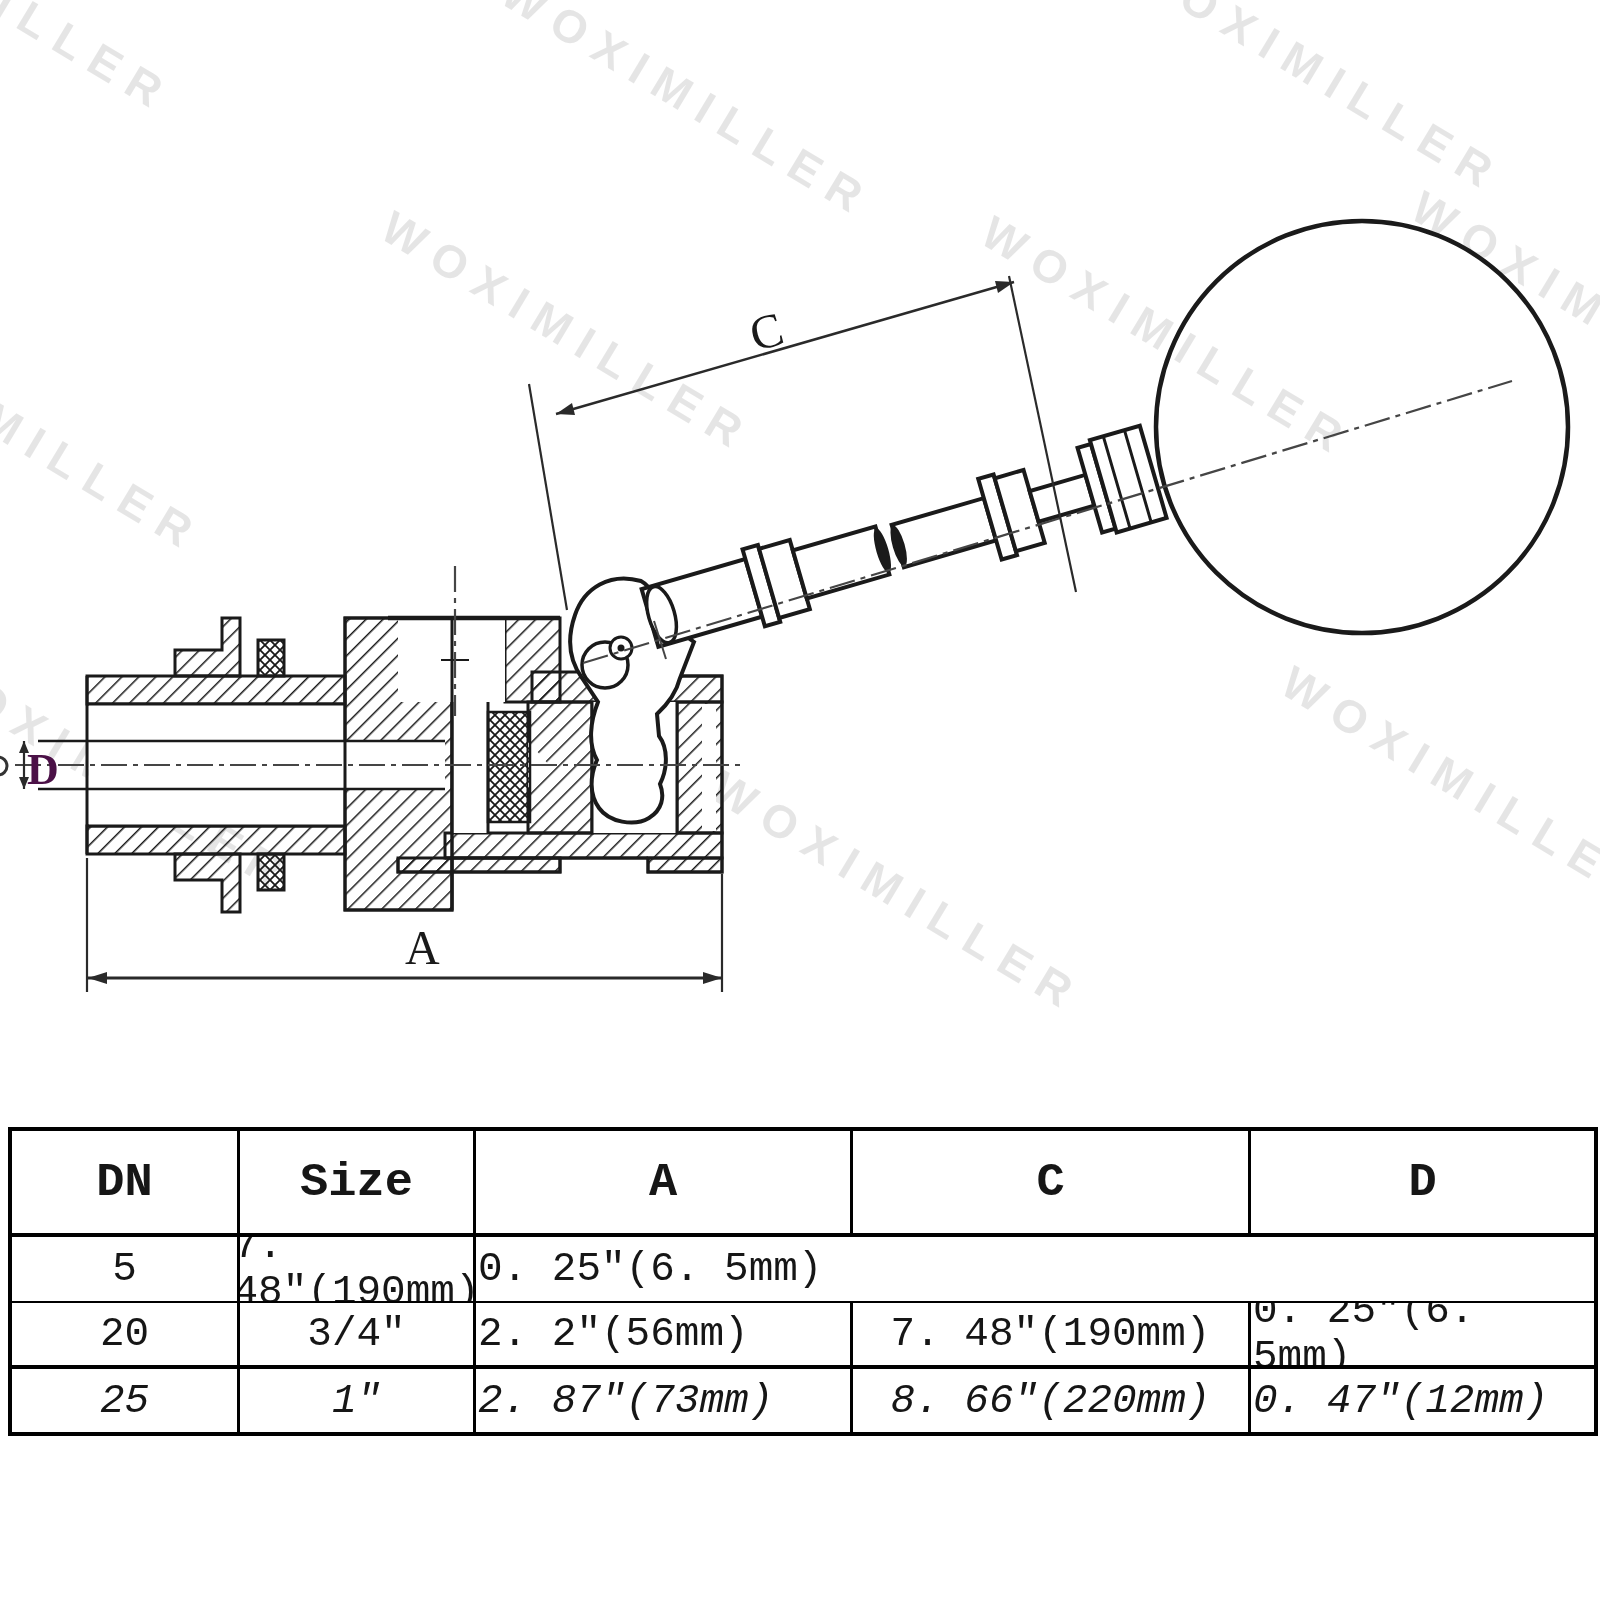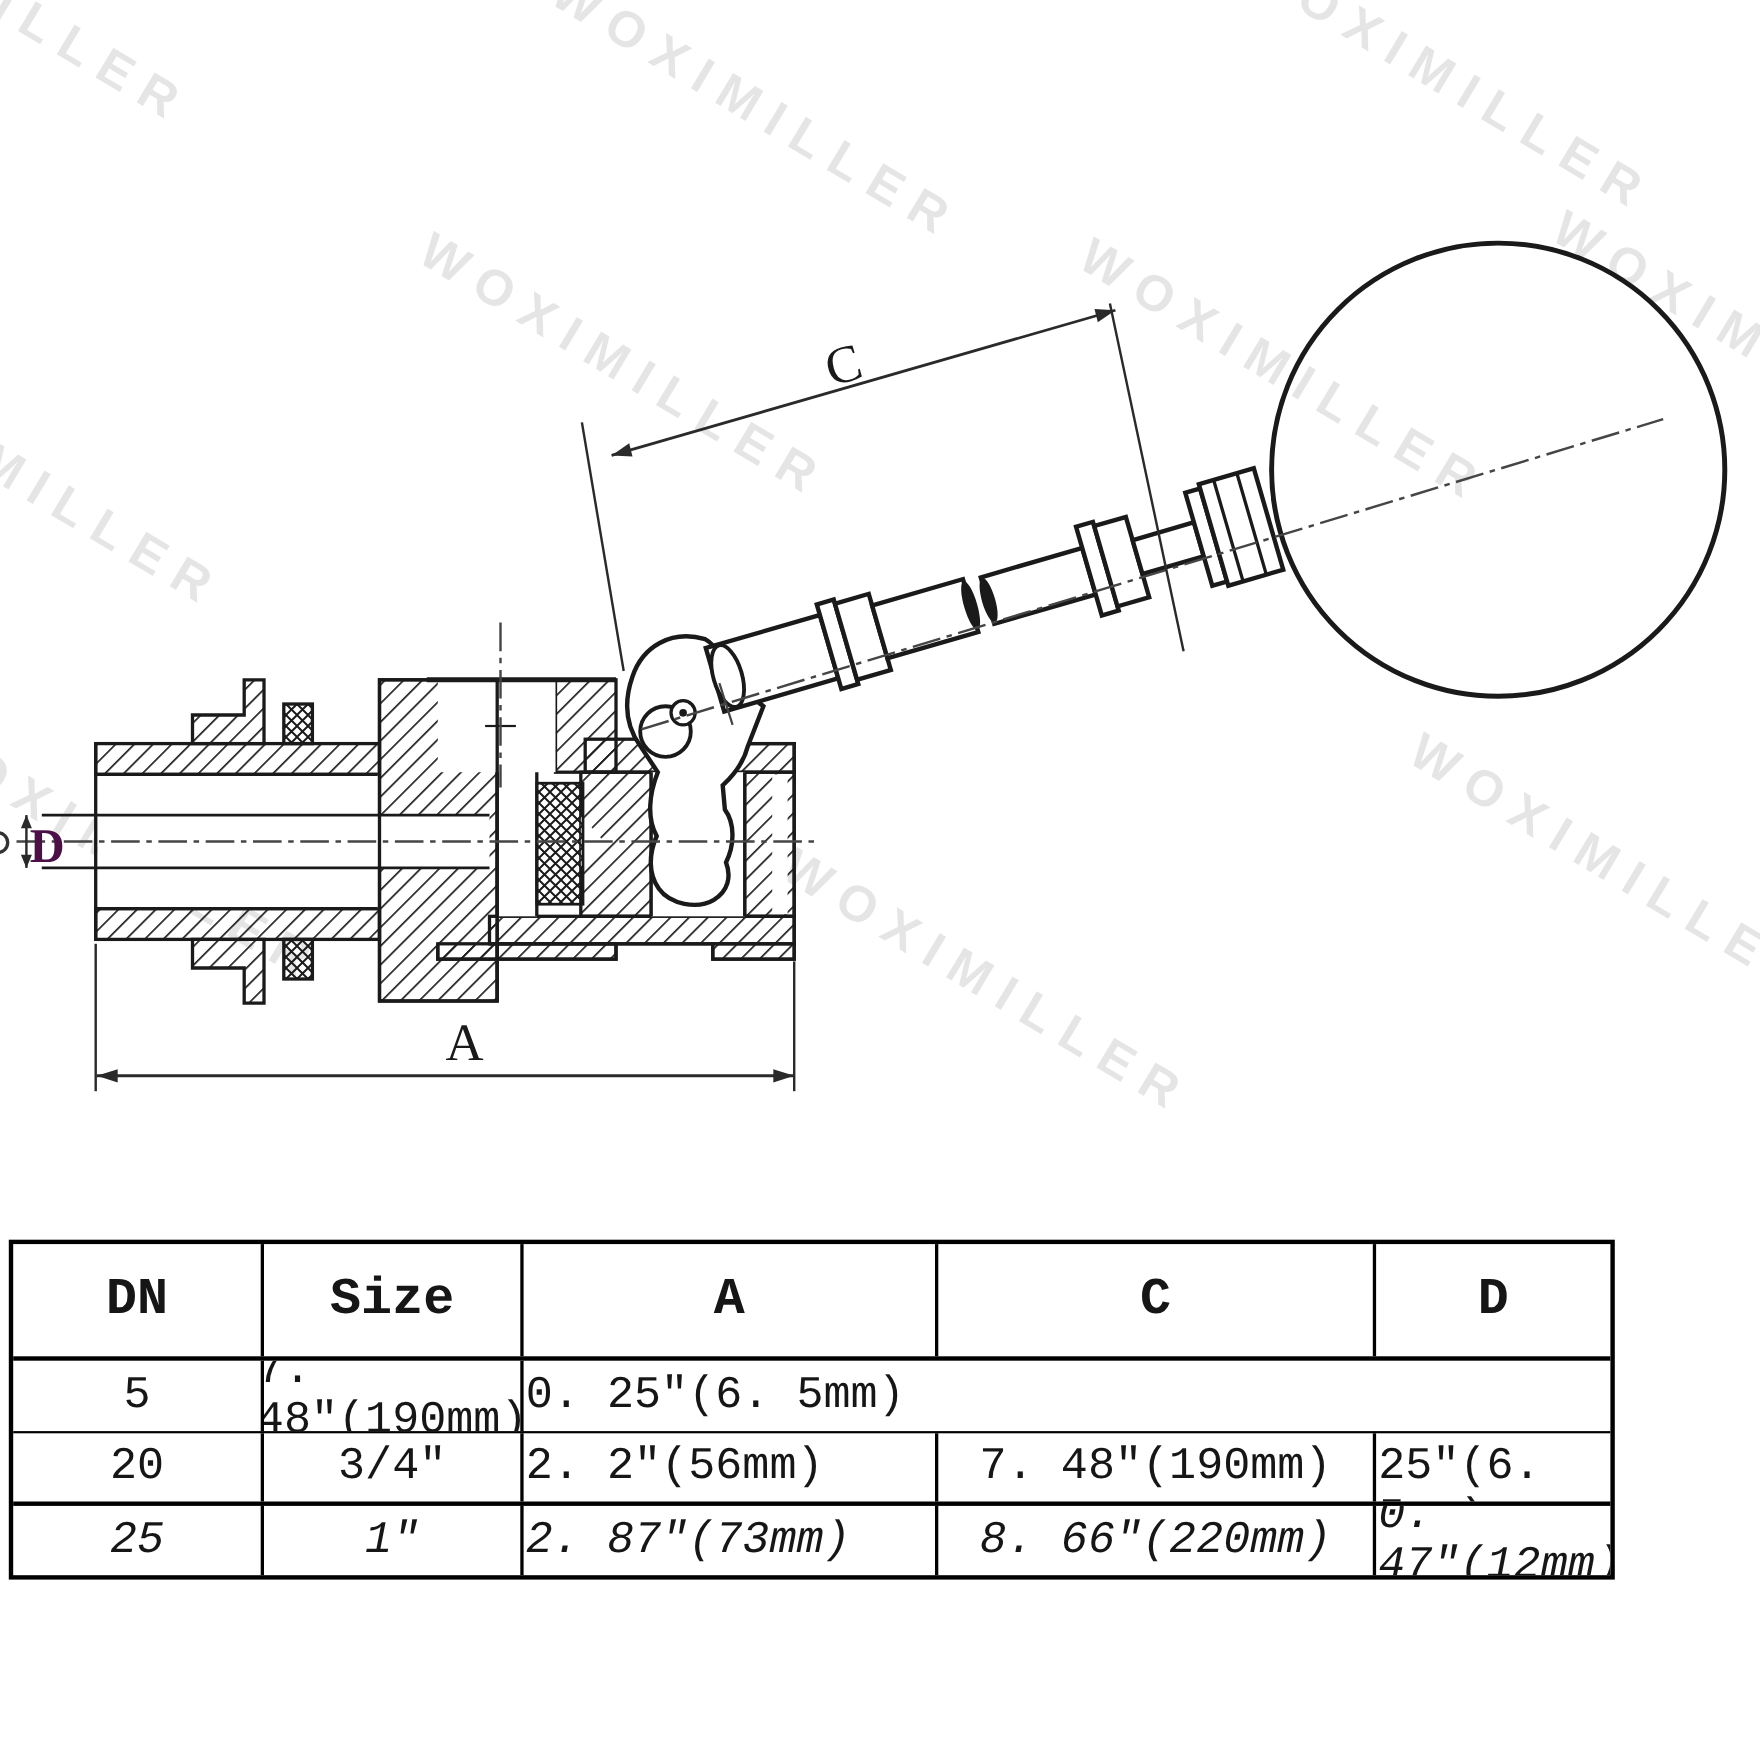--- a/index.html
+++ b/index.html
@@ -6,21 +6,21 @@
   #stage{position:relative;width:1600px;height:1600px;background:#ffffff;overflow:hidden;
          font-family:"Liberation Sans",sans-serif;}
   
   #wm-layer{position:absolute;inset:0;z-index:0;}
   .wm{position:absolute;font-family:"Liberation Sans",sans-serif;font-weight:600;
       font-size:46px;letter-spacing:13px;color:rgba(0,0,0,0.10);
       transform:rotate(31deg);transform-origin:0 0;white-space:nowrap;}
   
   #drawing{position:absolute;left:0;top:0;z-index:1;}
   
-  #spec-table{position:absolute;left:8px;top:1127px;width:1460px;height:309px;z-index:2;
+  #spec-table{position:absolute;left:8px;top:1127px;width:1590px;height:309px;z-index:2;
       border:4px solid #000;box-sizing:border-box;display:grid;
       grid-template-rows:106px 66px 66px 1fr;background:transparent;
       font-family:"Liberation Mono","DejaVu Sans Mono",monospace;}
   .trow{display:grid;grid-template-columns:228px 236px 377px 398px 1fr;
       border-bottom:2px solid #000;min-height:0;}
   .trow.hdr,.trow.thick{border-bottom:4px solid #000;}
   .trow:last-child{border-bottom:none;font-style:italic;}
   .tcell{border-right:3px solid #000;display:flex;align-items:center;justify-content:center;
       font-size:41px;color:#161616;min-width:0;overflow:hidden;}
   .tcell:last-child{border-right:none;}

